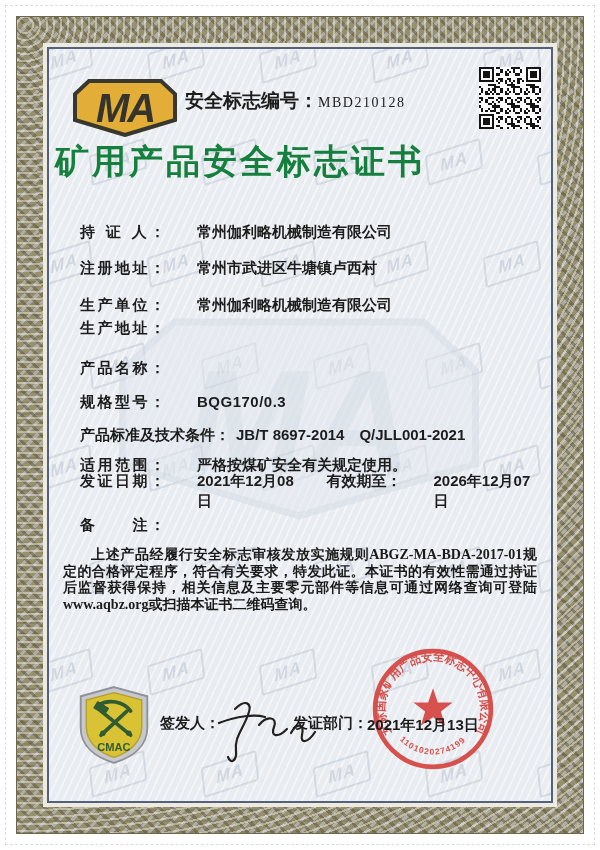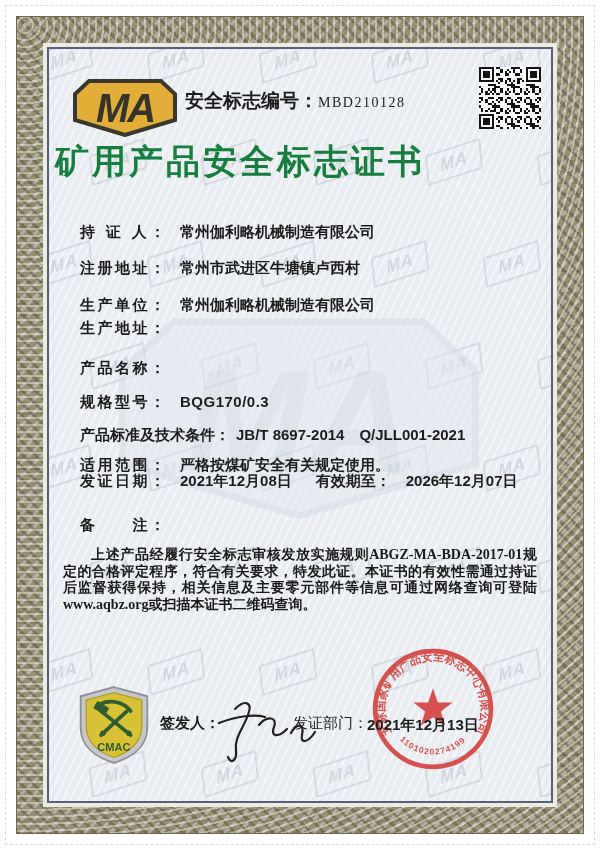--- a/index.html
+++ b/index.html
@@ -32,35 +32,35 @@
   .certno-value{font-family:"Liberation Serif","DejaVu Serif",serif;font-size:14px;letter-spacing:1.5px;}
   .qr{position:absolute;left:424px;top:12px;width:62px;height:62px;}
 
   .title{position:absolute;top:84px;left:0;right:0;text-align:left;
     font-size:34px;font-weight:800;letter-spacing:3px;color:#15803d;}
 
   .row{position:absolute;left:25px;right:6px;display:flex;align-items:flex-start;
     font-size:15px;line-height:20px;}
   .f-label{flex:0 0 85px;font-weight:700;text-align:justify;text-align-last:justify;white-space:nowrap;}
   .row.wide .f-label{flex:0 0 auto;text-align-last:auto;}
-  .f-value{margin-left:15px;font-family:"Liberation Serif","DejaVu Serif",serif;font-weight:600;}
+  .f-value{margin-left:32px;font-family:"Liberation Serif","DejaVu Serif",serif;font-weight:600;}
   .row.wide .f-value{margin-left:6px;}
   .v-wrap{max-width:362px;}
   .v-num{font-family:"Liberation Sans","DejaVu Sans",sans-serif;font-weight:700;letter-spacing:.5px;text-align:right;}
   .v-sans{font-family:"Liberation Sans","DejaVu Sans",sans-serif;font-weight:600;}
   .f-label2{font-weight:700;margin-left:24px;white-space:nowrap;}
 
   .statement{position:absolute;left:8px;right:8px;top:492px;
     font-family:"Liberation Serif","DejaVu Serif",serif;font-weight:700;
     font-size:14px;line-height:16.5px;text-indent:2em;text-align:justify;color:#1a1a1a;}
 
   .badge{position:absolute;left:22px;top:630px;}
   .signer-label{position:absolute;left:105px;top:659px;font-weight:700;font-size:15px;}
   .signature{position:absolute;left:152px;top:638px;}
-  .dept-label{position:absolute;left:238px;top:659px;font-weight:400;font-size:15px;z-index:4;}
+  .dept-label{position:absolute;left:238px;top:659px;font-weight:700;font-size:15px;z-index:4;}
   .issue-date{position:absolute;left:312px;top:661px;font-size:15px;font-weight:600;z-index:4;}
   .stamp{position:absolute;left:316px;top:592px;z-index:3;opacity:.9;}
 </style>
 </head>
 <body>
 
 <div class="certificate">
   <div class="page-edge"></div>
   <div class="frame"></div>
   <div class="panel">

